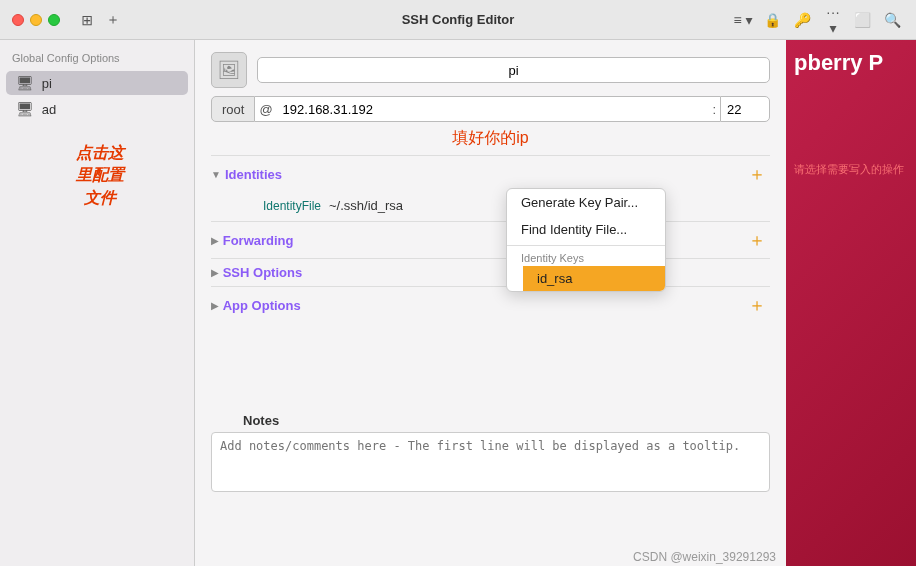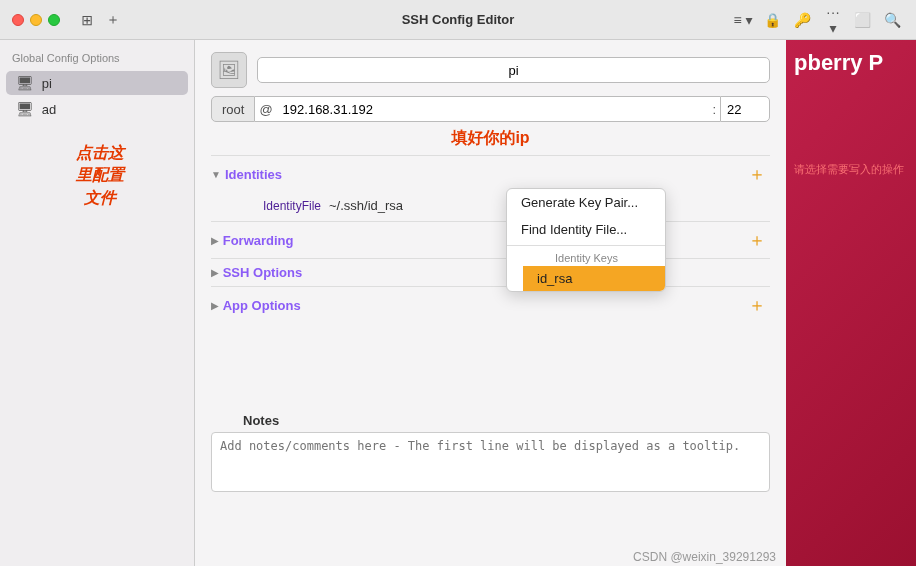--- a/index.html
+++ b/index.html
@@ -167,21 +167,21 @@
     .section-title { font-size: 13px; font-weight: 600; color: #8b5cf6; flex: 1; }
     .section-add { color: #e8a020; font-size: 18px; cursor: pointer; padding: 0 4px; }
 
     
     .section-body { padding: 4px 0 6px 0; }
     .identity-row {
       display: flex; align-items: center;
       padding: 2px 0 2px 20px;
       gap: 8px;
     }
-    .identity-label { color: #4c1d95; font-size: 12px; width: 90px; text-align: right; }
+    .identity-label { color: #0f766e; font-size: 12px; width: 90px; text-align: right; }
     .identity-value { font-size: 13px; color: #333; }
 
     
     .notes-section { margin-top: 10px; }
     .notes-label { font-size: 13px; font-weight: 600; color: #333; margin-bottom: 4px; padding-left: 32px; }
     .notes-textarea {
       width: 100%;
       height: 60px;
       border: 1px solid #ccc;
       border-radius: 4px;
@@ -220,21 +220,20 @@
       padding: 6px 14px;
       cursor: pointer;
       font-size: 13px;
       color: #222;
     }
     .dropdown-section-label {
       padding: 4px 14px 2px 14px;
       font-size: 11px;
       color: #888;
       font-weight: 500;
-      margin-left: 34px;
     }
     .dropdown-key-item {
       padding: 5px 14px;
       cursor: pointer;
       font-size: 13px;
       color: #222;
       background: #f5a623;
       margin-left: 16px;
     }
     .dropdown-divider { height: 1px; background: #ddd; margin: 2px 0; }
@@ -304,21 +303,21 @@
       </div>
 
       <div class="connection-row">
         <div class="conn-label">root</div>
         <div class="conn-at">@</div>
         <input class="conn-host-input" type="text" value="192.168.31.192" style="">
         <div class="conn-colon">:</div>
         <input class="conn-port-input" type="text" value="22" style="">
       </div>
 
-      <div style="text-align:center; color:#e53a00; font-size:16px; font-weight:bold; margin-bottom:6px; margin-top:-4px;">填好你的ip</div>
+      <div style="text-align:center; color:#e53a00; font-size:16px; font-weight:normal; margin-bottom:6px; margin-top:-4px;">填好你的ip</div>
 
       <div class="section">
         <div class="section-header">
           <span class="section-chevron">▼</span>
           <span class="section-title">Identities</span>
           <span class="section-add">＋</span>
         </div>
         <div class="section-body">
           <div class="identity-row">
             <span class="identity-label">IdentityFile</span>

